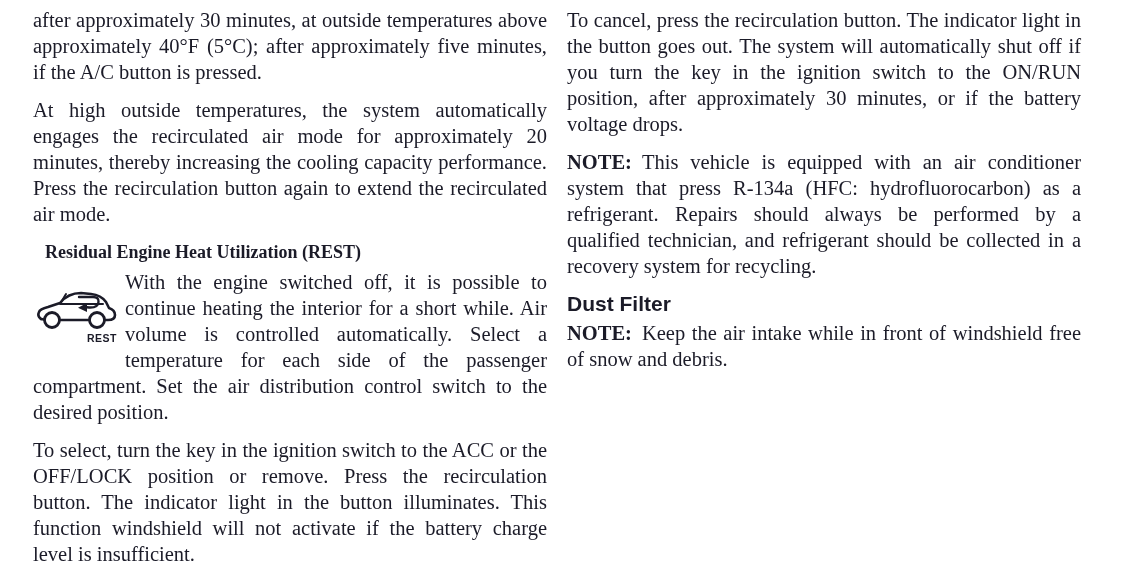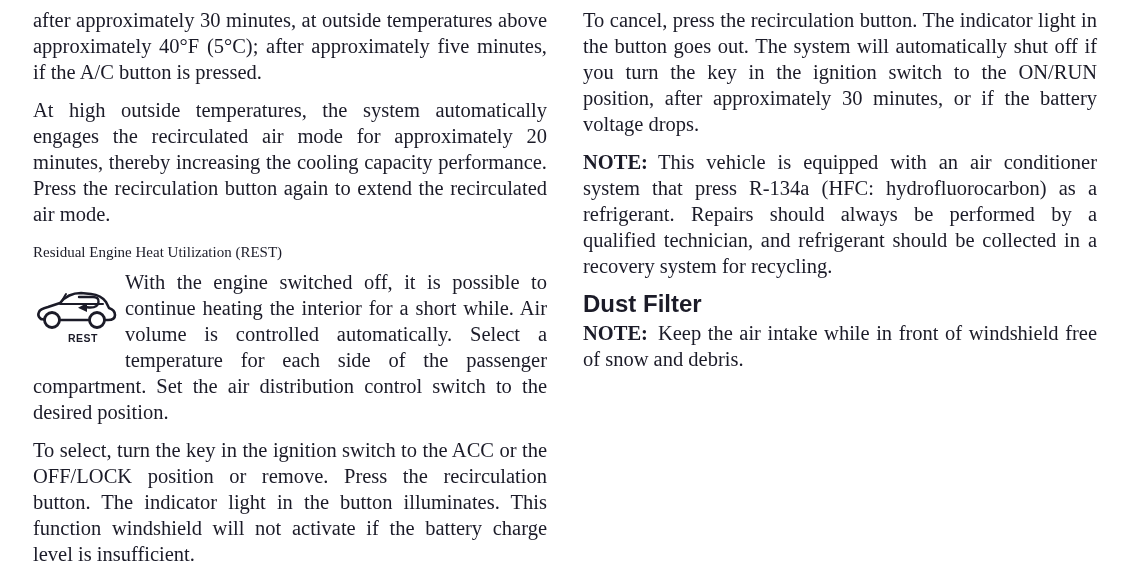--- a/index.html
+++ b/index.html
@@ -13,45 +13,45 @@
     overflow: hidden;
     font-family: "Liberation Serif", serif;
     color: #1b1b28;
   }
   .page {
     box-sizing: border-box;
     width: 1126px;
     height: 573px;
     padding: 7px 28px 0 33px;
     display: flex;
-    gap: 36px;
+    gap: 20px;
     background: #ffffff;
   }
   .col {
     width: 514px;
     flex: 0 0 514px;
     font-size: 20.5px;
     line-height: 26px;
     text-align: justify;
   }
   .col p {
     margin: 0 0 12px 0;
   }
   .heading-serif {
     font-family: "Liberation Serif", serif;
-    font-weight: normal;
-    font-size: 15px;
+    font-weight: bold;
+    font-size: 18px;
     line-height: 26px;
-    margin: 2px 0 4px 0;
+    margin: 2px 0 4px 12px;
     text-align: left;
   }
   .heading-sans {
     font-family: "Liberation Sans", sans-serif;
     font-weight: bold;
-    font-size: 24px;
+    font-size: 21px;
     line-height: 25px;
     margin: 2px 0 4px 0;
     text-align: left;
   }
   .note-label {
     font-weight: bold;
     margin-right: 10px;
     font-family: Liberation Serif, serif;
   }
   .rest-figure {
@@ -60,21 +60,21 @@
     height: 100px;
     margin: 4px 6px 0 2px;
     position: relative;
   }
   .rest-figure svg {
     display: block;
     margin-top: 10px;
   }
   .rest-label {
     position: absolute;
-    left: 33px;
+    left: 52px;
     top: 52px;
     font-family: "Liberation Sans", sans-serif;
     font-weight: bold;
     font-size: 10.5px;
     letter-spacing: 0.5px;
     color: #1b1b28;
   }
 </style>
 </head>
 <body>

